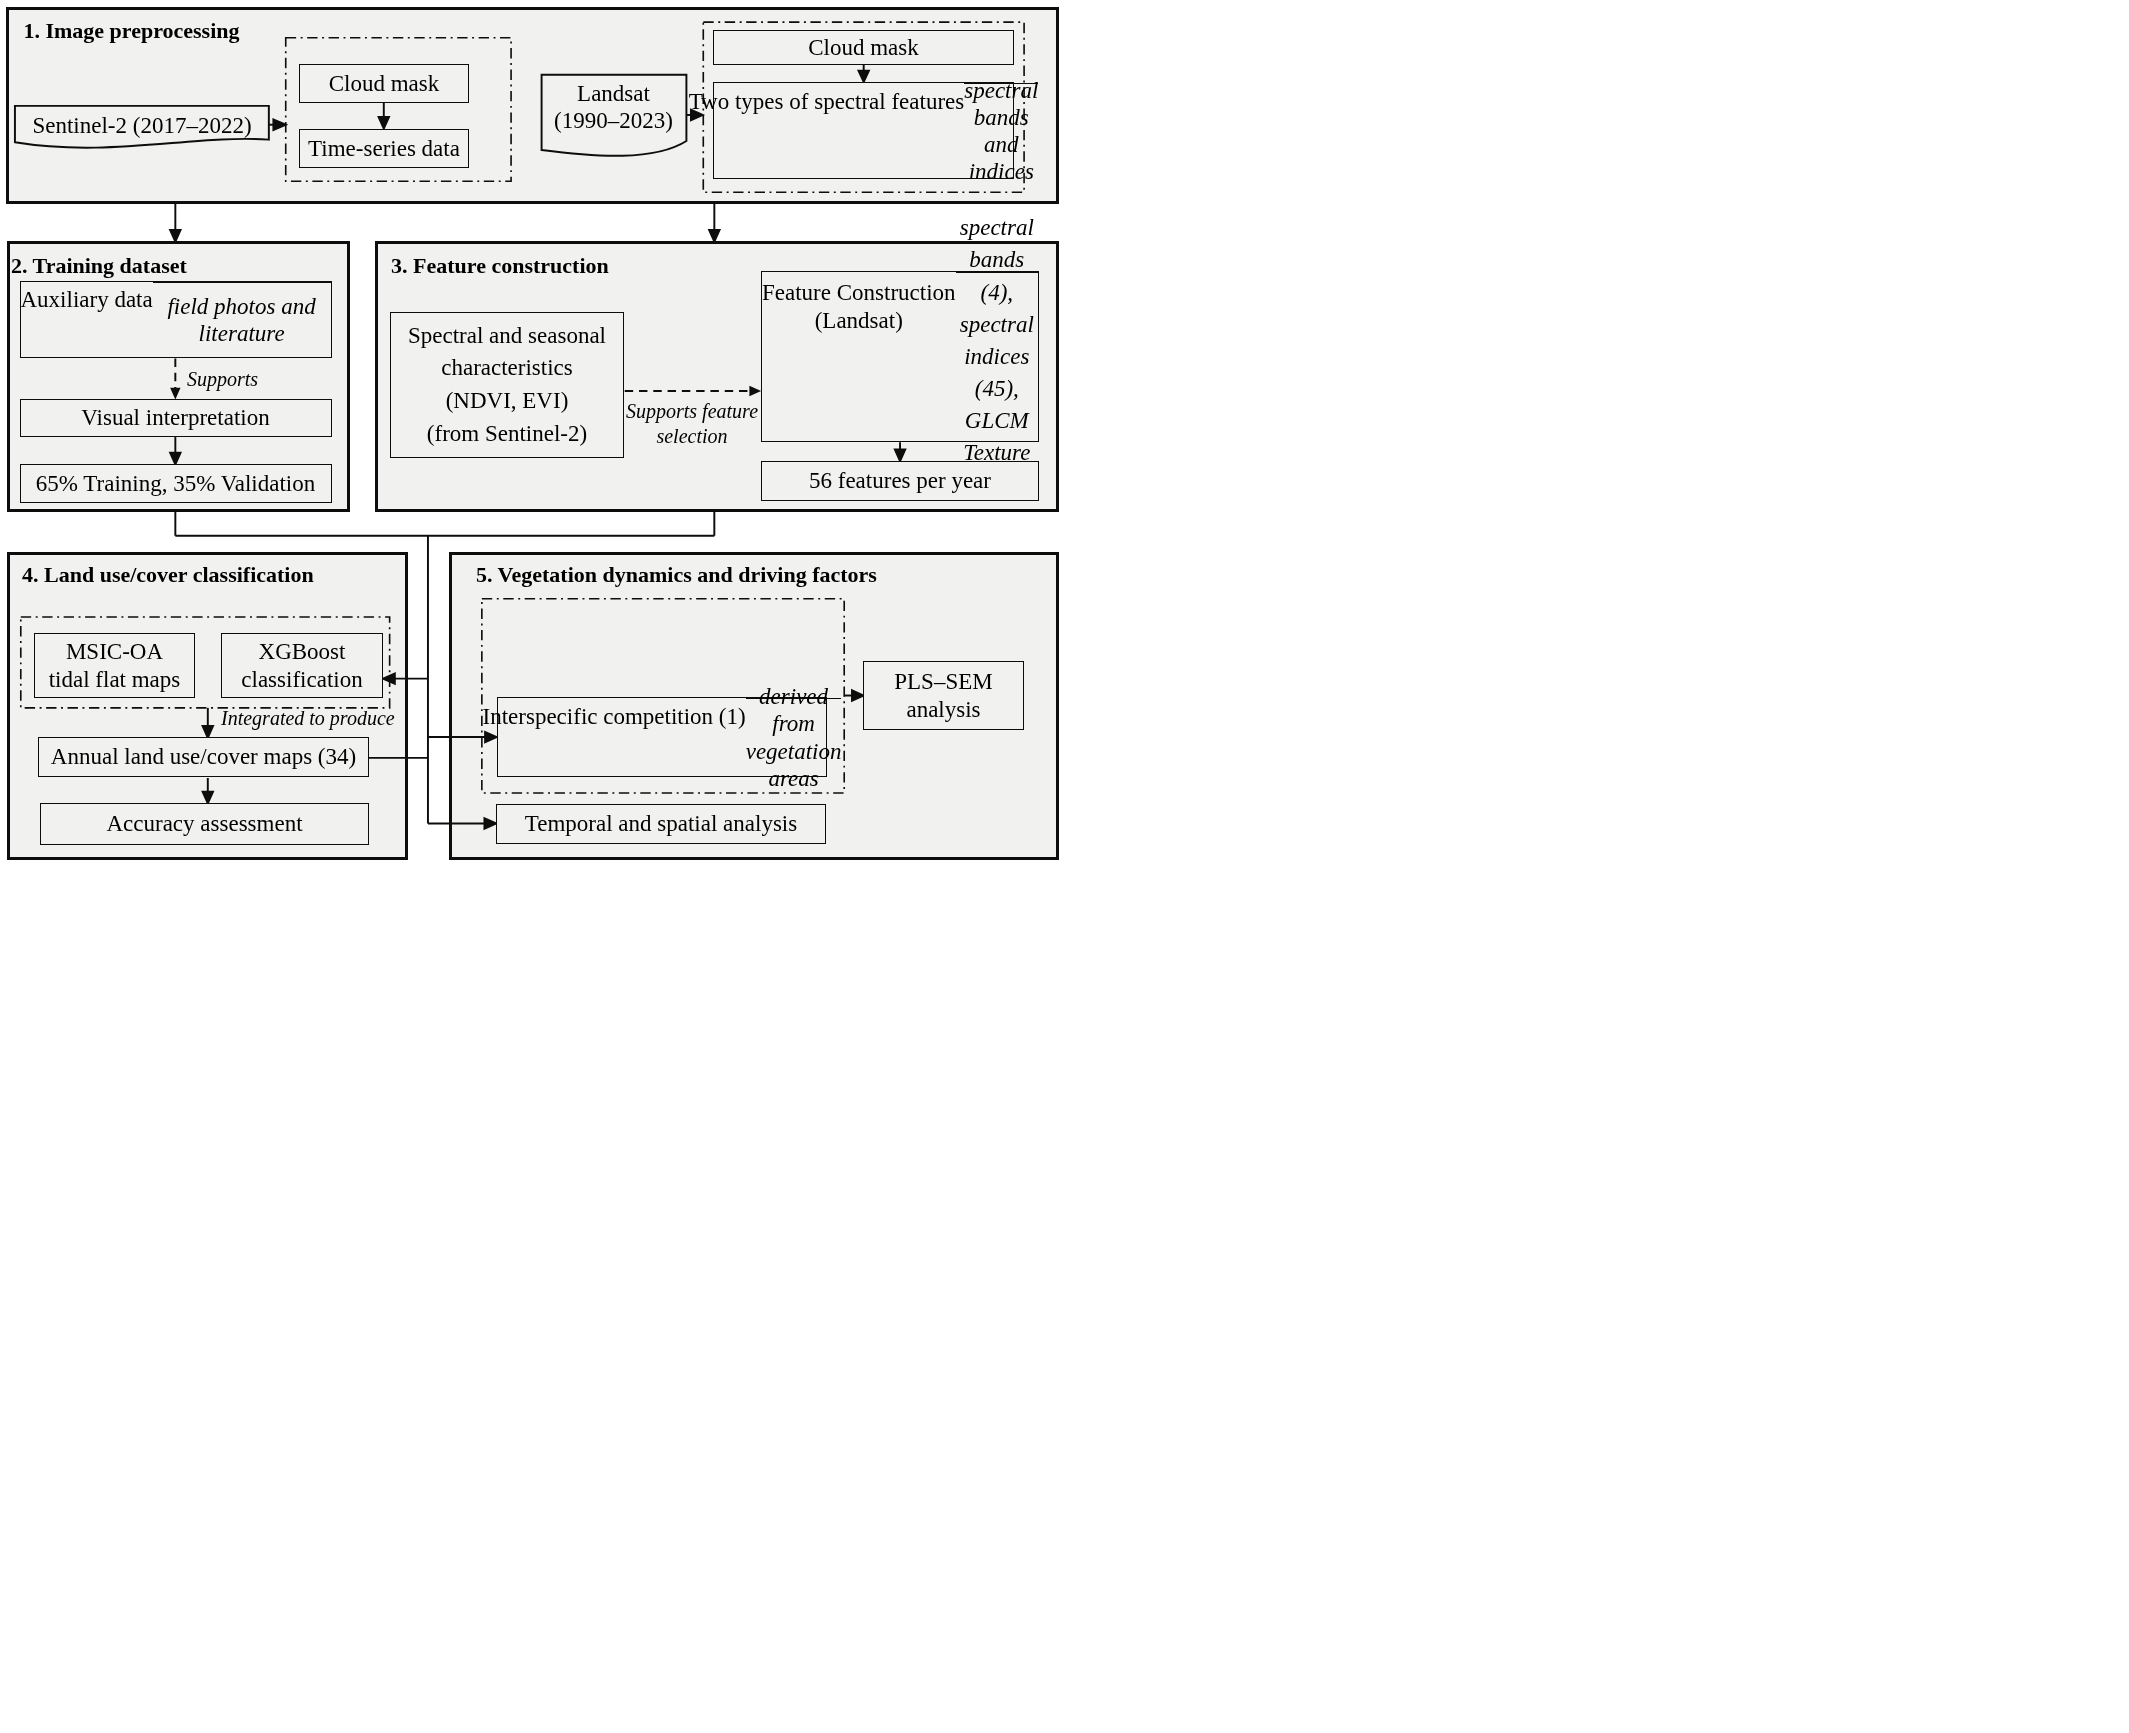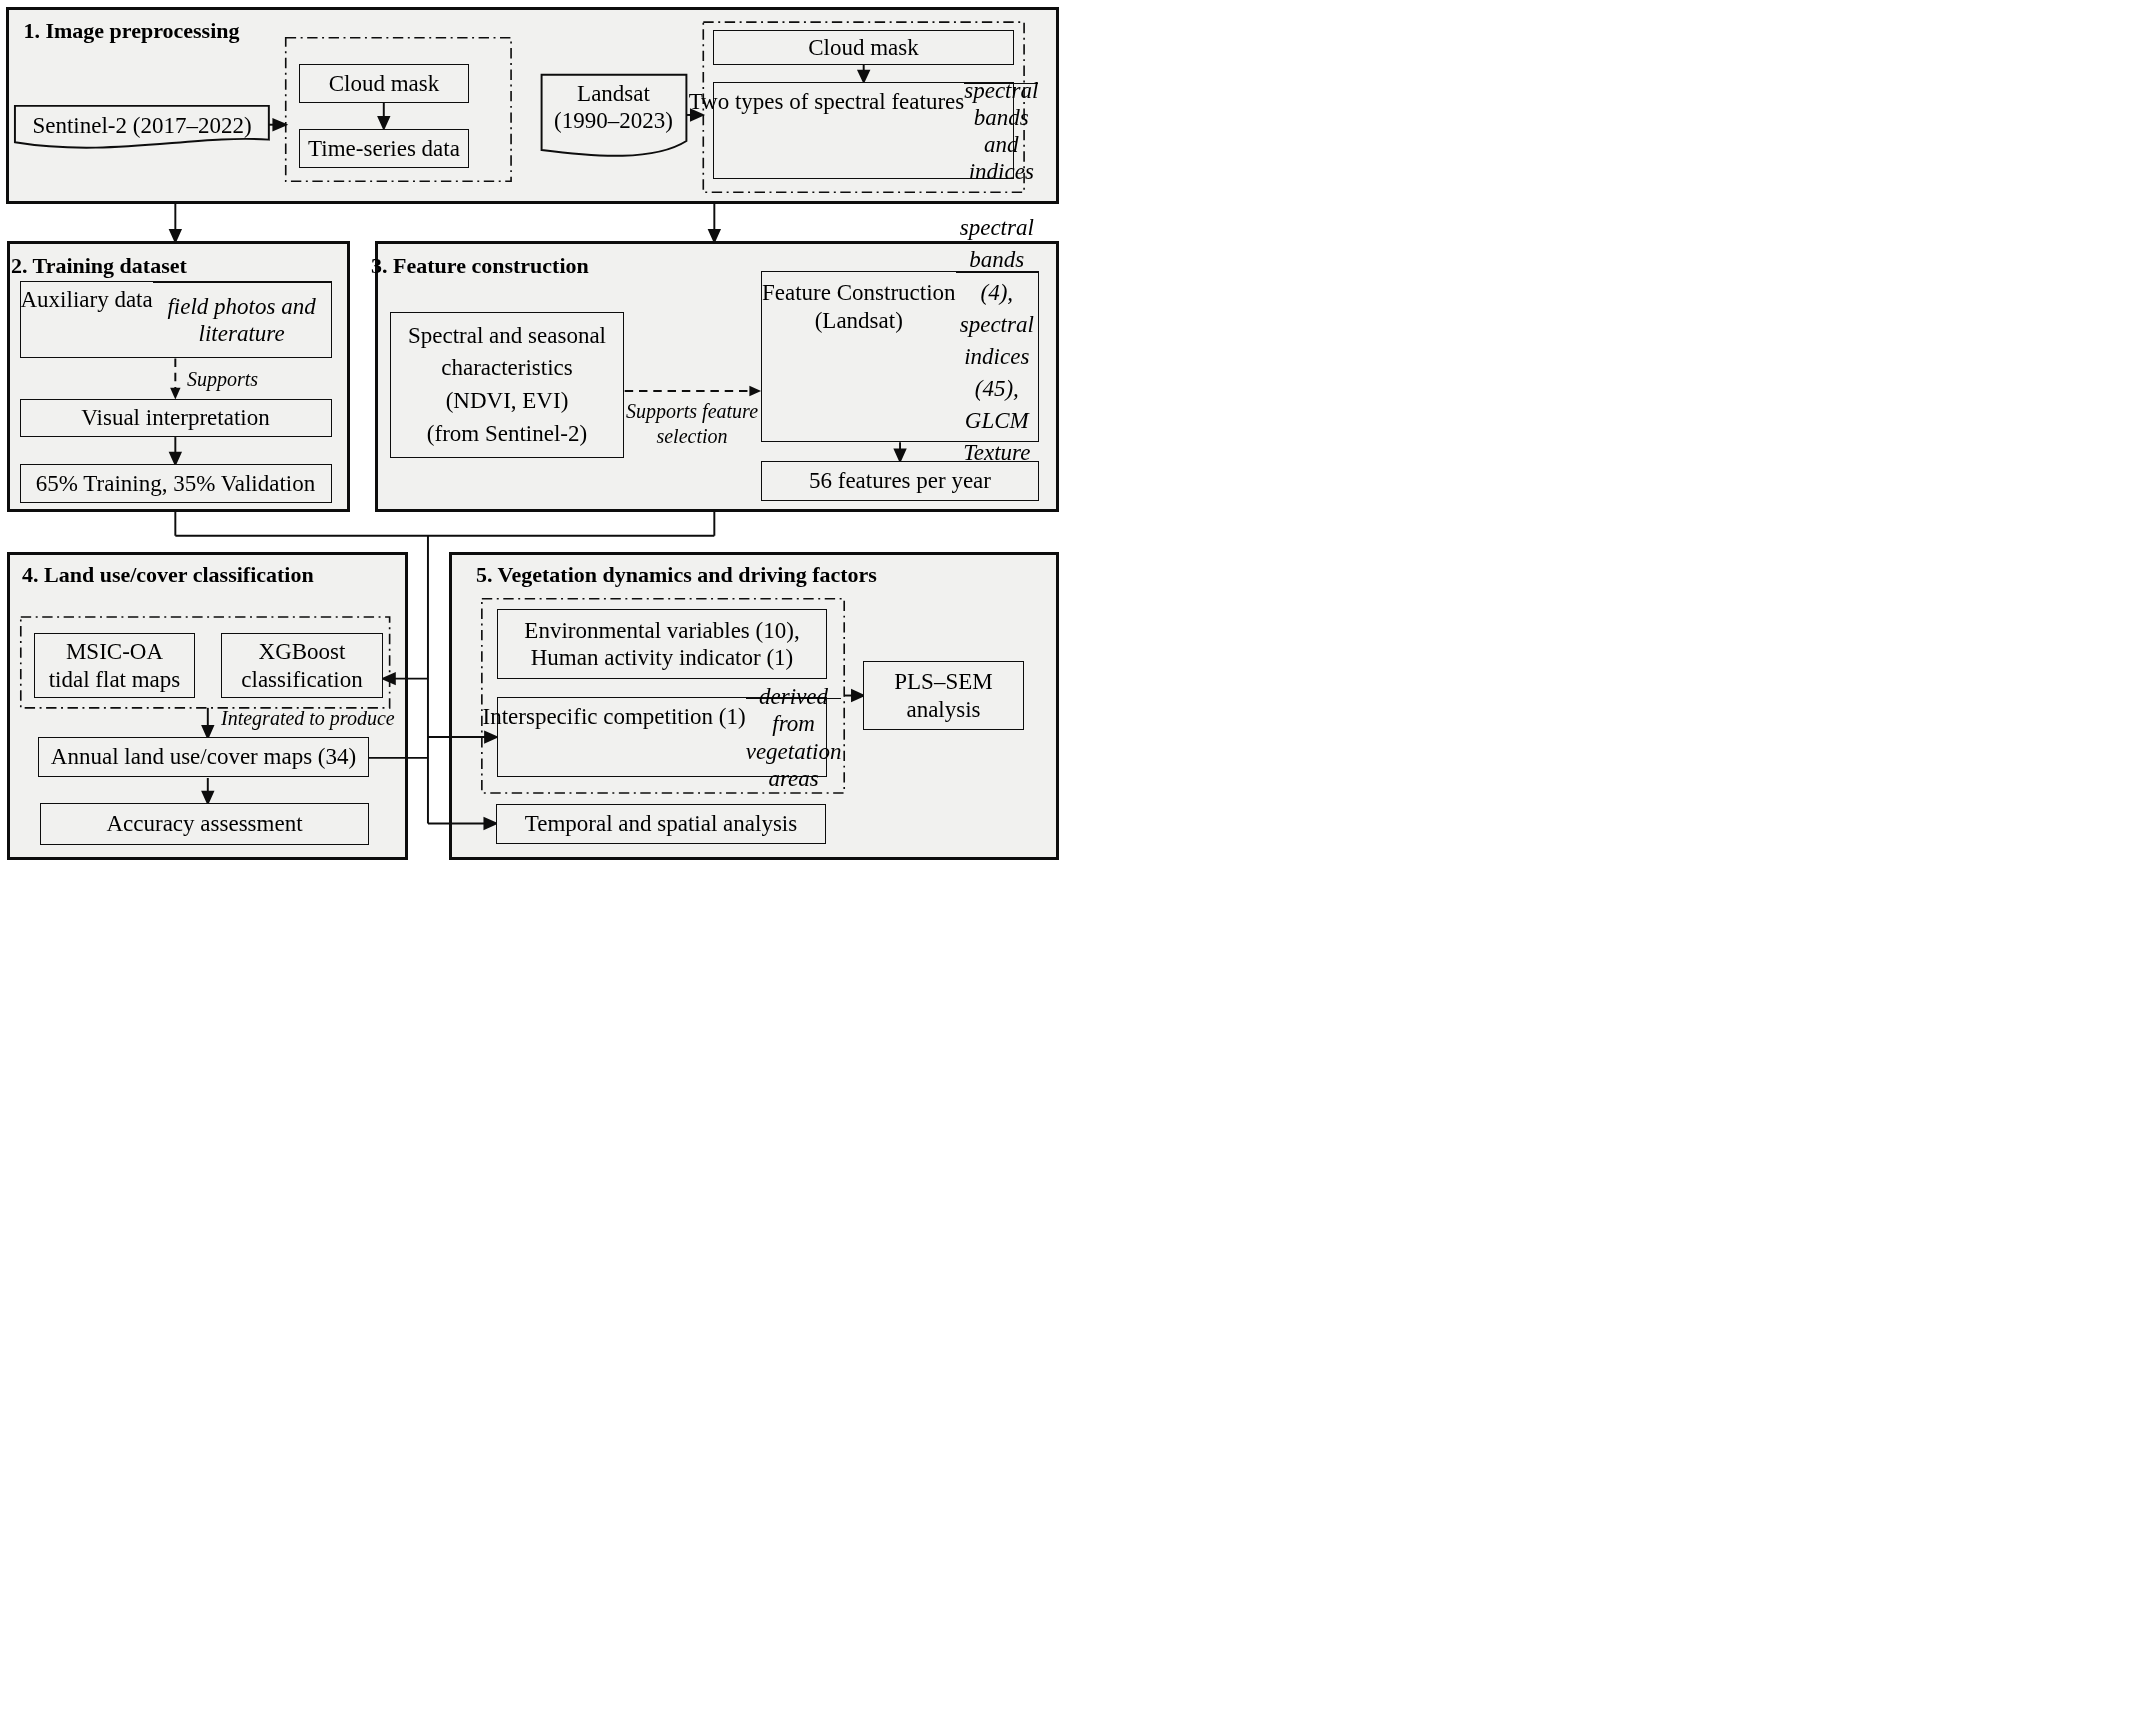--- a/index.html
+++ b/index.html
@@ -116,21 +116,21 @@
       </g>
       <g>
         <line x1="962" y1="602" x2="1154" y2="602" stroke-dasharray="13 9"></line>
         <polygon points="1172,602 1154,594 1154,610" stroke="none"></polygon>
       </g>
     </g>
   </svg>
 
   <div class="ttl" style="left:23.4px;top:18px;">1. Image preprocessing</div>
   <div class="ttl" style="left:11px;top:253px;">2. Training dataset</div>
-  <div class="ttl" style="left:371px;top:253px;">3. Feature construction</div>
+  <div class="ttl" style="left:391px;top:253px;">3. Feature construction</div>
   <div class="ttl" style="left:22px;top:562px;">4. Land use/cover classification</div>
   <div class="ttl" style="left:476px;top:562px;">5. Vegetation dynamics and driving factors</div>
 
   <div class="doc-text" style="left:15px;top:107px;width:254px;height:38px;">Sentinel-2 (2017–2022)</div>
   <div class="doc-text multiline" style="left:541px;top:77px;width:145px;height:60px;">
     <div>
         <span>Landsat</span>
         <span>(1990–2023)</span>
       </div>
   </div>
@@ -190,26 +190,20 @@
   <div class="bx thick multiline" style="left:221px;top:633px;width:162px;height:65px;">
     <div>
         <span>XGBoost</span>
         <span>classification</span>
       </div>
   </div>
   <div class="lbl" style="left:221px;top:706px;">Integrated to produce</div>
   <div class="bx" style="left:38px;top:737px;width:331px;height:40px;">Annual land use/cover maps (34)</div>
   <div class="bx" style="left:40px;top:803px;width:329px;height:42px;">Accuracy assessment</div>
 
-  <div class="bx multiline" style="left:497px;top:609px;width:330px;height:70px;">
-    <div>
-        <span>Environmental variables (10),</span>
-        <span>Human activity indicator (1)</span>
-      </div>
-  </div>
   <div class="bx col thick" style="left:497px;top:697px;width:330px;height:80px;">
     <div class="cell" style="height:38px;flex:none;">Interspecific competition (1)</div>
     <div class="cell it" style="flex:1;">derived from vegetation areas</div>
   </div>
   <div class="bx multiline" style="left:863px;top:661px;width:161px;height:69px;">
     <div>
         <span>PLS–SEM</span>
         <span>analysis</span>
       </div>
   </div>

